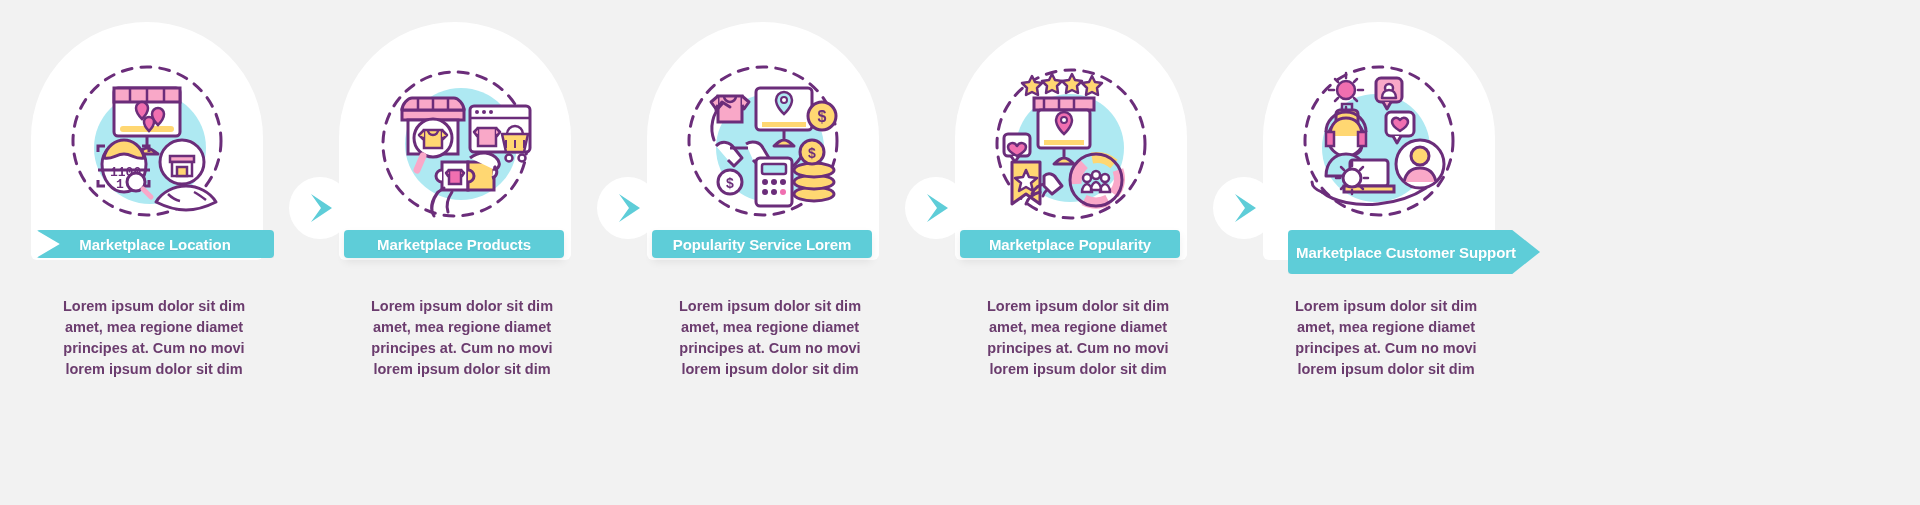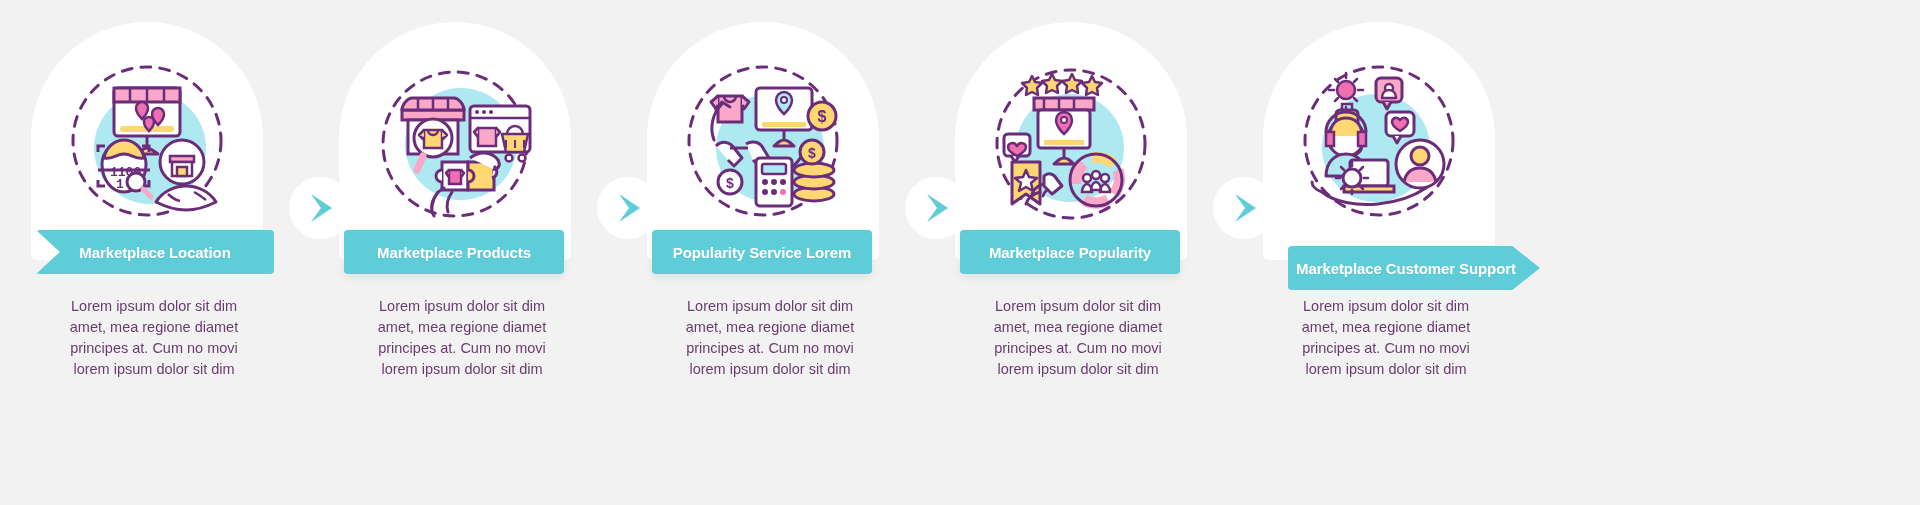--- a/index.html
+++ b/index.html
@@ -57,21 +57,21 @@
     justify-content: center;
   }
   .iconsvg { width: 178px; height: 178px; display:block; }
 
   
   .banner {
     position: absolute;
     left: 36px;
     top: 230px;
     width: 220px;
-    height: 44px;
+    height: 28px;
     background: #5ecdd8;
     border-radius: 4px;
     display: flex;
     align-items: center;
     justify-content: center;
     box-shadow: 0 4px 9px rgba(0,0,0,0.07);
   }
   .banner-label {
     color: #ffffff;
     font-size: 15px;
@@ -92,39 +92,39 @@
   .body-text {
     position: absolute;
     left: 30px;
     top: 296px;
     width: 248px;
     color: #6b3c6e;
     font-size: 14.5px;
     line-height: 21px;
     text-align: center;
   }
-  .body-text span { display: block; }
+  .body-text span { display: block; font-weight: bold; }
 
   
   .chev {
     position: absolute;
     width: 62px; height: 62px;
     border-radius: 50%;
     background: #ffffff;
     display: flex;
     align-items: center;
     justify-content: center;
     top: 177px;
   }
   .chev svg { display: block; }
 
   
   .arrow-banner {
     position: absolute;
-    top: 246px;
+    top: 230px;
     height: 44px;
     background: #5ecdd8;
     display: flex;
     align-items: center;
     justify-content: center;
     box-shadow: 0 4px 9px rgba(0,0,0,0.07);
   }
 </style>
 </head>
 <body>

